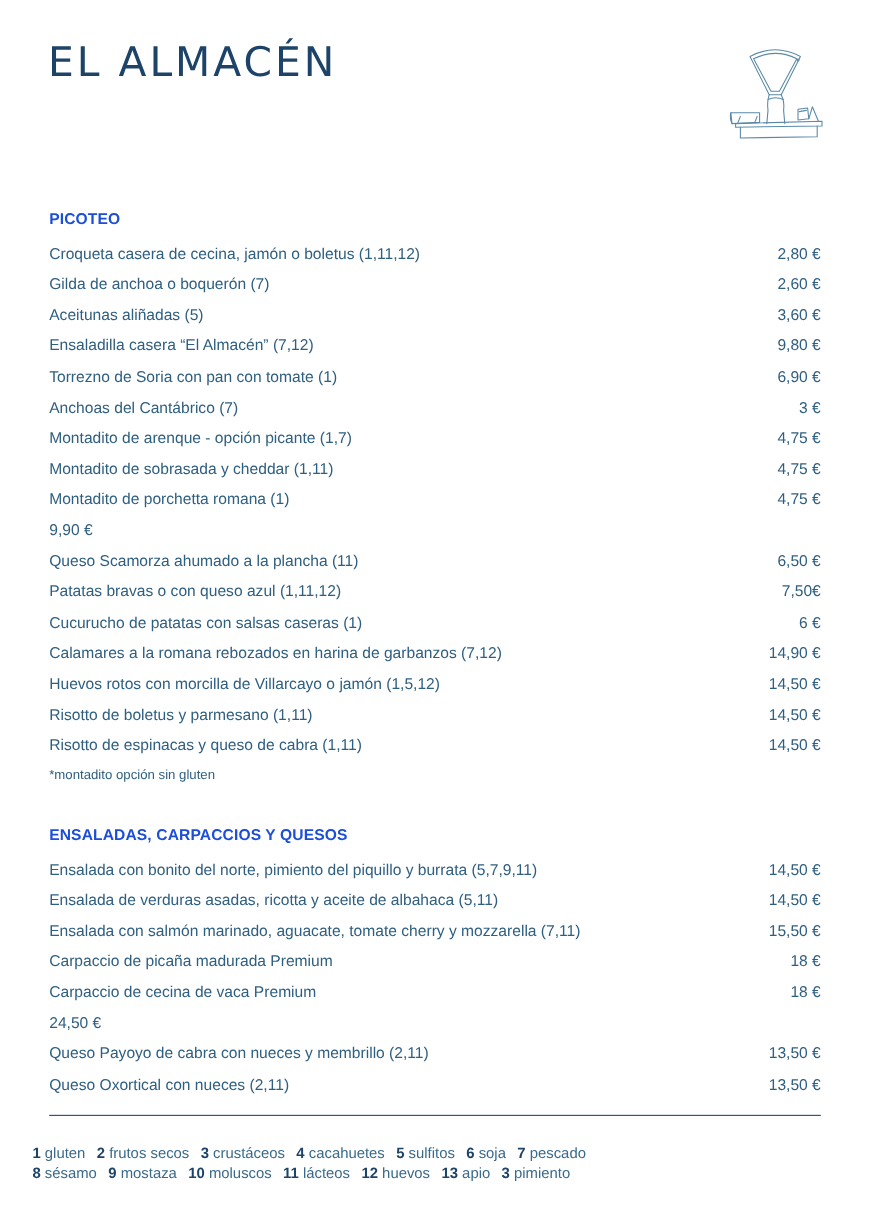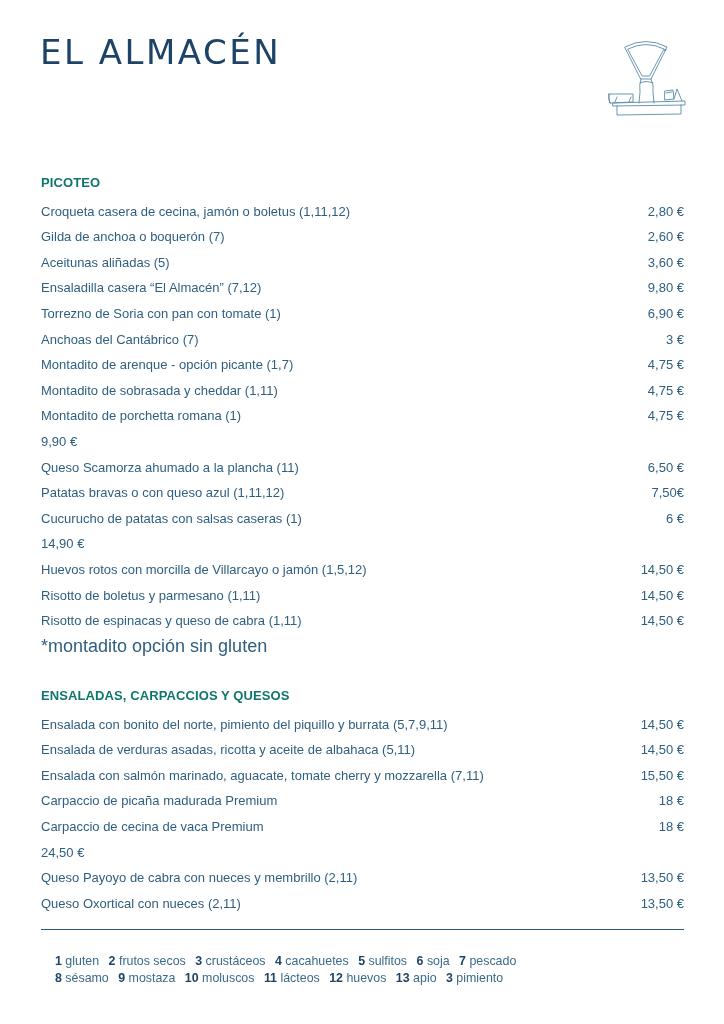--- a/index.html
+++ b/index.html
@@ -14,37 +14,37 @@
       font-size: 34px; letter-spacing: 2.5px; font-weight: normal;
       color: #1d4468; margin: 0; line-height: 36px;
     }
     .logo {
       position: absolute; left: 603px; top: 37px; width: 86px; height: 80px;
     }
     .section {
       position: absolute; left: 41px; width: 643px;
     }
     .section-heading {
-      font-weight: bold; font-size: 13px; color: #0f766e;
+      font-weight: bold; font-size: 13px; color: #1d4ed8;
       height: 20px; line-height: 20px; margin: 0 0 5.6px 0;
       letter-spacing: 0.1px;
     }
     .item {
       display: flex; justify-content: space-between; align-items: flex-end;
       height: 25.6px; font-size: 13px; line-height: 25.6px;
     }
     .item-name { white-space: nowrap; }
     .item-price { white-space: nowrap; text-align: right; }
-    .note { font-size: 18px; height: 25.6px; line-height: 25.6px; }
+    .note { font-size: 11px; height: 25.6px; line-height: 25.6px; }
     .divider {
       position: absolute; left: 41px; top: 929px; width: 643px; height: 0;
       border-top: 1.3px solid #2a5a78;
     }
     .legend {
-      position: absolute; left: 55px; top: 953px; font-size: 12.4px;
+      position: absolute; left: 27px; top: 953px; font-size: 12.4px;
       line-height: 17px; color: #3a6a8a;
     }
     .legend-line { white-space: nowrap; }
     .legend-entry { margin-right: 6px; }
     .legend-num { font-weight: bold; color: #1d4468; }
   </style>
 </head>
 <body>
 
 <h1 class="title">EL ALMACÉN</h1>
@@ -119,20 +119,21 @@
     </div>
   <div class="item">
       <span class="item-name">Patatas bravas o con queso azul (1,11,12)</span>
       <span class="item-price">7,50€</span>
     </div>
   <div class="item">
       <span class="item-name">Cucurucho de patatas con salsas caseras (1)</span>
       <span class="item-price">6 €</span>
     </div>
   <div class="item">
+      <span class="item-name">Calamares a la romana rebozados en harina de garbanzos (7,12)</span>
       <span class="item-price">14,90 €</span>
     </div>
   <div class="item">
       <span class="item-name">Huevos rotos con morcilla de Villarcayo o jamón (1,5,12)</span>
       <span class="item-price">14,50 €</span>
     </div>
   <div class="item">
       <span class="item-name">Risotto de boletus y parmesano (1,11)</span>
       <span class="item-price">14,50 €</span>
     </div>

